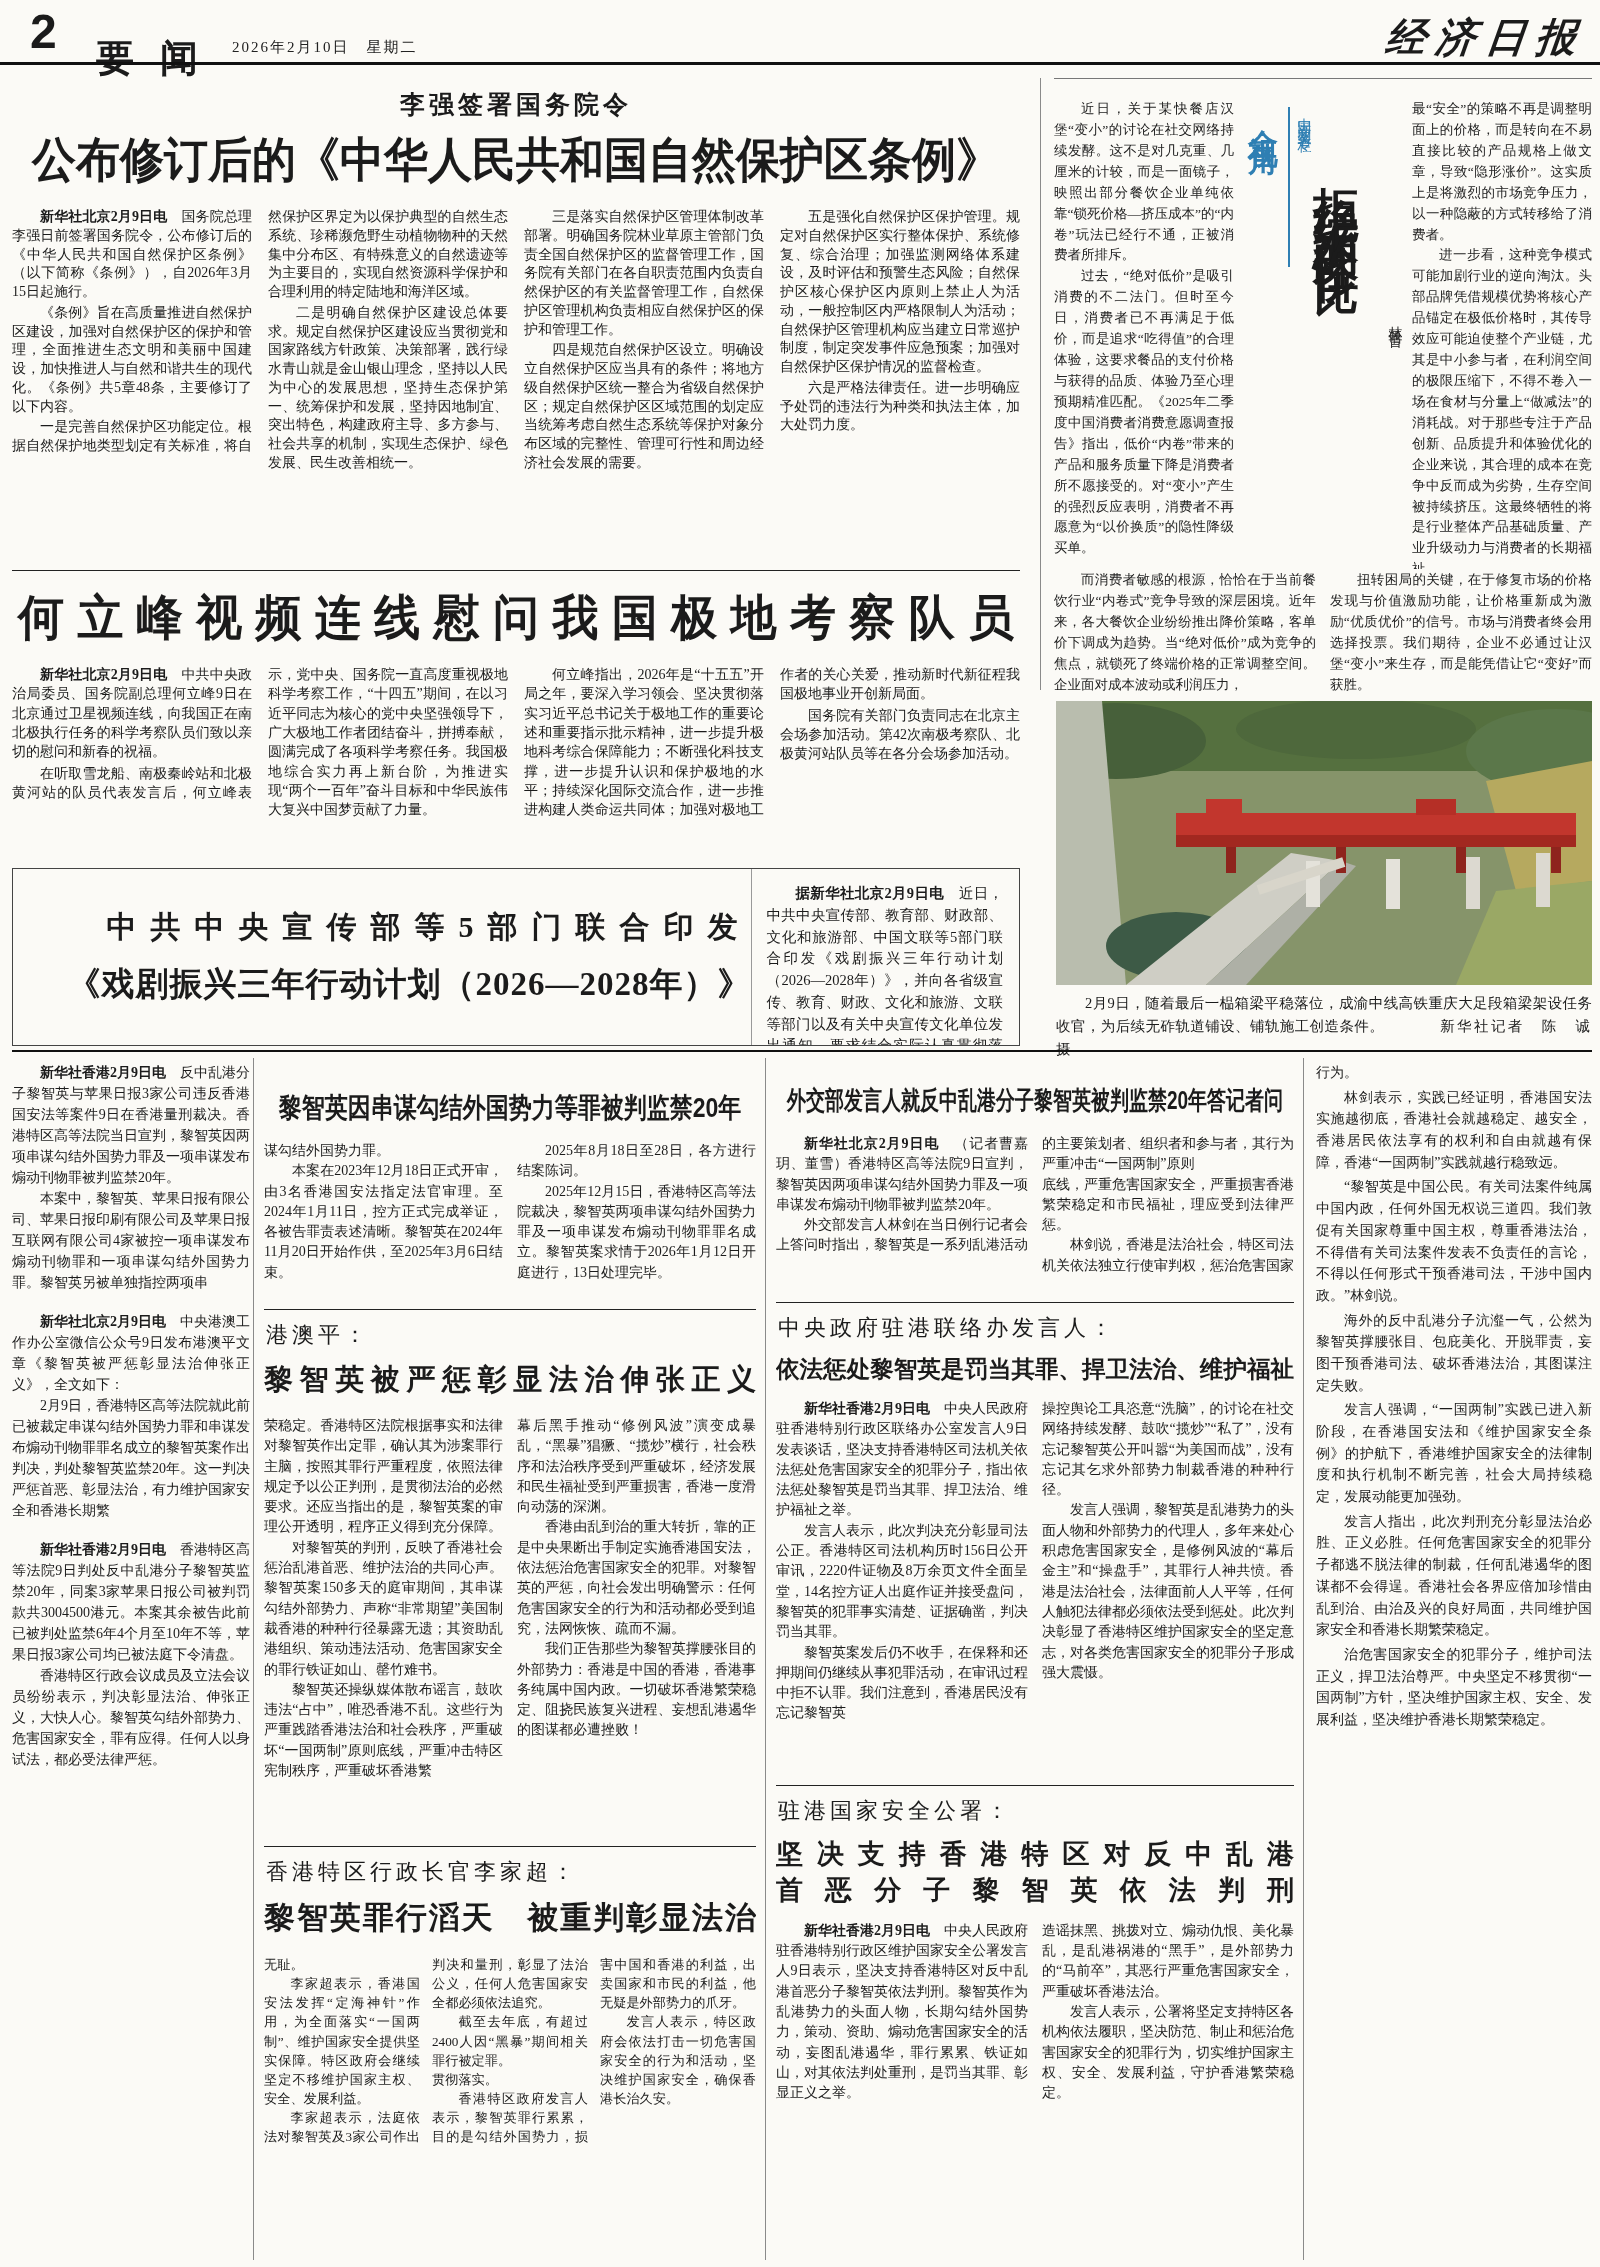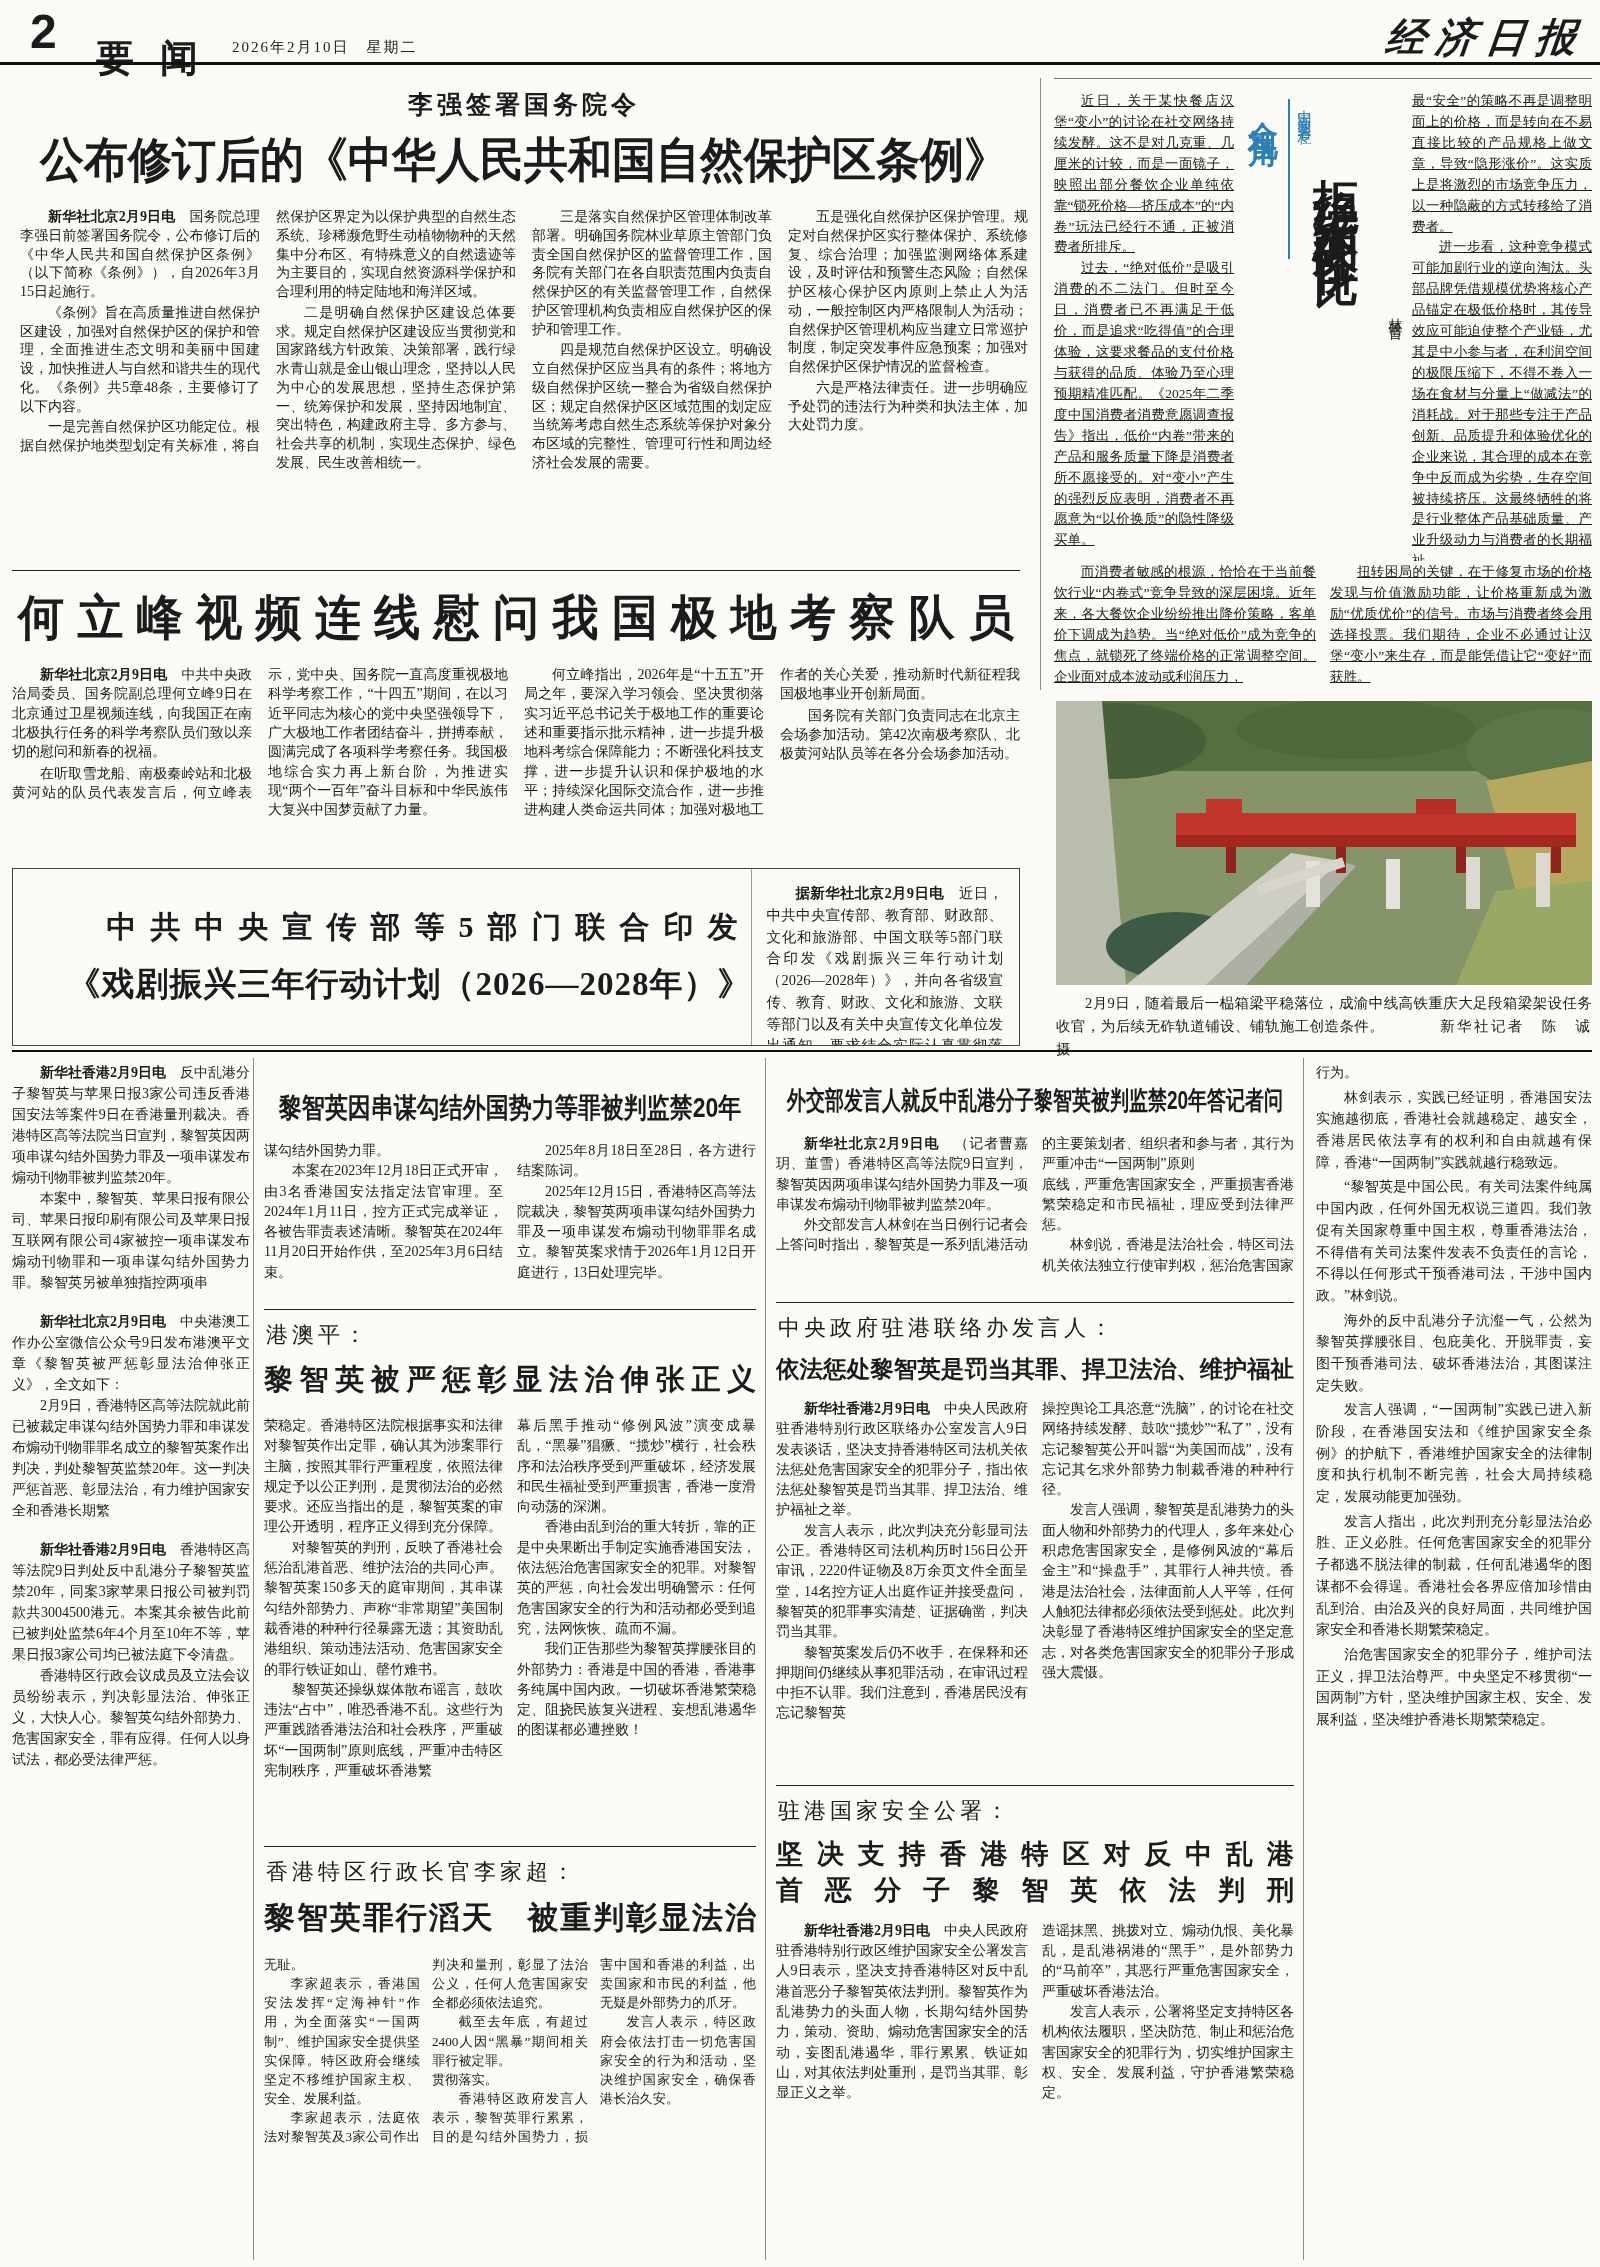--- a/index.html
+++ b/index.html
@@ -22,29 +22,29 @@
   .header-rule{position:absolute;left:0;top:62px;width:1600px;height:3px;background:#111;}
   
   p{margin:0;text-indent:2em;}
   p.ni{text-indent:0;}
   b{font-weight:700;}
   .body-cols p{margin-bottom:2px;}
   .sep{border:none;border-top:1px solid #222;margin:10px 0;}
   .vline{position:absolute;width:1px;background:var(--rule);}
   .justify{text-align:justify;text-align-last:justify;}
   
-  .reserve{position:absolute;left:20px;top:72px;width:1008px;height:494px;}
+  .reserve{position:absolute;left:12px;top:72px;width:1008px;height:494px;}
   .reserve .kicker{text-align:center;font-family:var(--sans);font-weight:700;font-size:25px;margin-top:16px;letter-spacing:4px;}
   .reserve .headline{text-align:center;font-family:var(--sans);font-weight:900;font-size:44px;margin-top:10px;
                      transform:scaleY(1.08);letter-spacing:0px;white-space:nowrap;}
   .reserve .body-cols{margin-top:18px;height:352px;column-count:4;column-gap:16px;
                       font-size:14px;line-height:1.34;text-align:justify;overflow:hidden;}
   .main-divider{left:1040px;top:78px;height:612px;}
   
-  .jsj{position:absolute;left:1054px;top:78px;width:538px;height:614px;border-top:1px solid #777;padding-top:12px;text-decoration:underline;}
+  .jsj{position:absolute;left:1054px;top:78px;width:538px;height:614px;border-top:1px solid #777;padding-top:20px;}
   .jsj-top{display:flex;height:470px;}
   .jsj-colL{width:180px;font-size:13.5px;line-height:1.55;text-align:justify;overflow:hidden;color:#222;}
   .jsj-mid{width:172px;position:relative;}
   .jsj-colR{width:180px;font-size:13.5px;line-height:1.55;text-align:justify;overflow:hidden;color:#222;margin-left:6px;}
   .jsj-label{position:absolute;left:8px;top:6px;display:flex;align-items:flex-start;}
   .jsj-label-name{writing-mode:vertical-rl;font-size:30px;font-weight:700;color:var(--blue);letter-spacing:8px;font-family:var(--serif);}
   .jsj-label-rule{width:2px;height:160px;background:var(--blue);margin:2px 5px 0 5px;}
   .jsj-label-sub{writing-mode:vertical-rl;font-size:14px;color:var(--blue);letter-spacing:3px;padding-top:2px;}
   .jsj-headline{position:absolute;left:72px;top:52px;writing-mode:vertical-rl;font-family:var(--sans);
                 font-weight:900;font-size:45px;letter-spacing:12px;height:452px;}

